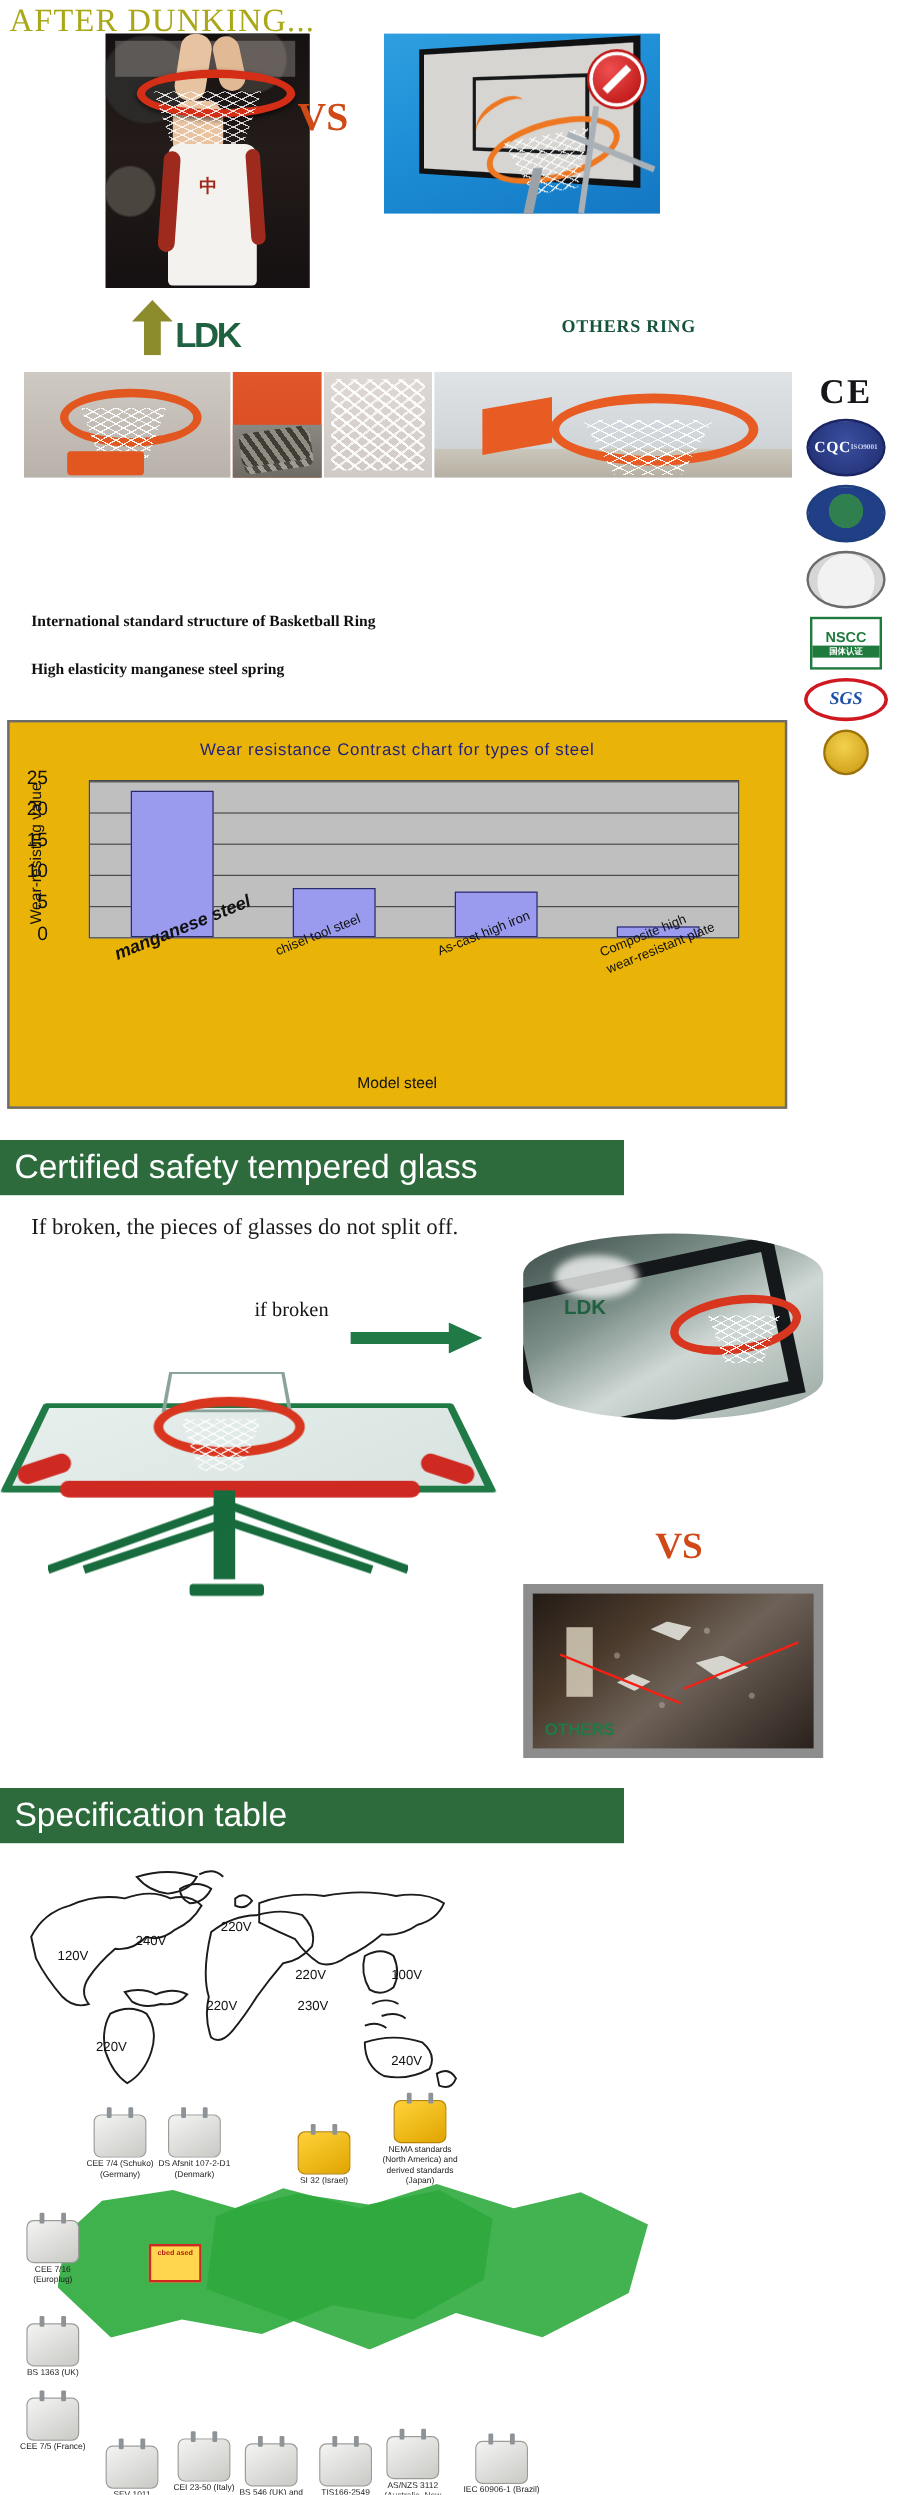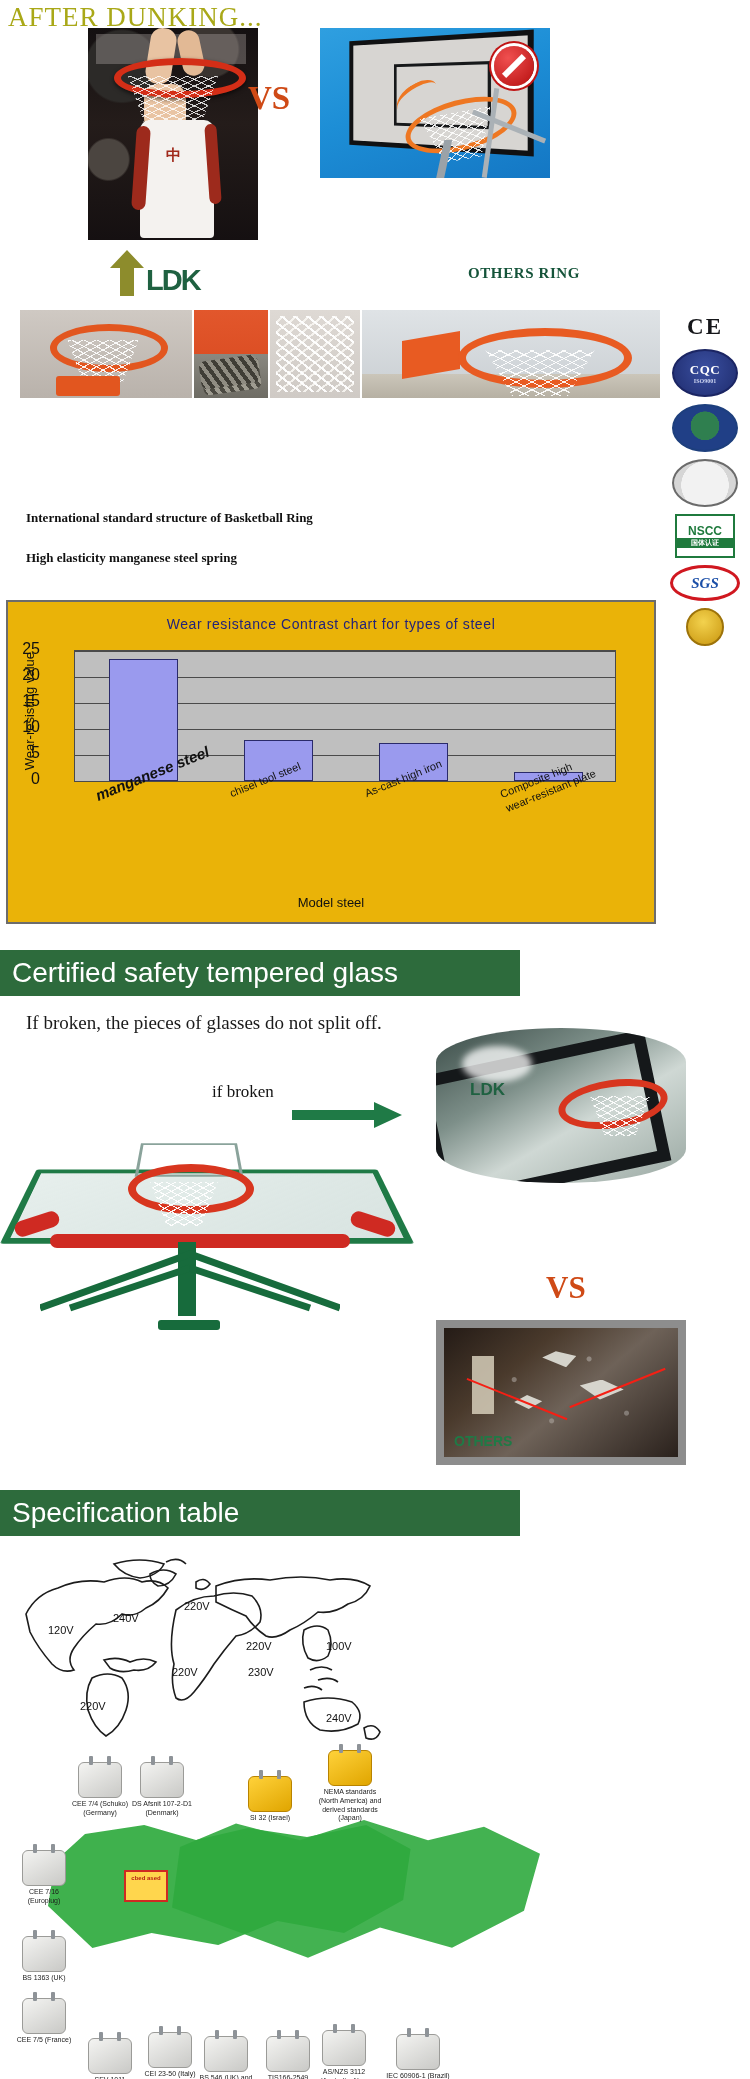--- a/index.html
+++ b/index.html
@@ -86,23 +86,23 @@
   .st-bnet{position:absolute;left:120px;top:40px;width:116px;height:46px;
      background:repeating-linear-gradient(26deg,transparent 0 6px,rgba(255,255,255,.92) 6px 7px),
                 repeating-linear-gradient(-26deg,transparent 0 6px,rgba(255,255,255,.92) 6px 7px);
      clip-path:polygon(3% 0,97% 0,74% 100%,26% 100%);}
   .st-plate{position:absolute;left:40px;top:26px;width:58px;height:38px;background:#e85b22;transform:skewY(-10deg);}
   .st-grnd{position:absolute;left:0;bottom:0;width:100%;height:24px;background:linear-gradient(#cbc6ba,#b6b0a3);}
 
   
   #certs{left:668px;top:312px;width:74px;}
   .cert{width:62px;margin:0 auto 7px;display:flex;align-items:center;justify-content:center;}
-  .cert-ce{height:30px;font-size:23px;font-weight:bold;letter-spacing:2px;color:#15161a;font-family:"Liberation Serif",serif;}
+  .cert-ce{height:30px;font-size:29px;font-weight:bold;letter-spacing:2px;color:#15161a;font-family:"Liberation Serif",serif;}
   .cert-round{height:44px;border-radius:50%;font-size:12px;font-weight:bold;color:#fff;}
-  .cqc{background:radial-gradient(circle at 50% 40%,#3a4fa0,#1f2c6e);border:2px solid #1b2563;color:#fff;flex-direction:column;}
+  .cqc{background:radial-gradient(circle at 50% 40%,#3a4fa0,#1f2c6e);border:2px solid #1b2563;color:#fff;}
   .cqc b{font-size:13px;letter-spacing:.5px;}
   .cqc i{font-style:normal;font-size:6px;color:#cfd6f2;}
   .em1{background:radial-gradient(circle at 50% 45%,#2f7f4f 0 36%,#203f86 37%);border:2px solid #1d3f7d;}
   .em2{background:radial-gradient(circle at 50% 55%,#f2f2f2 0 60%,#d6d6d6 61%);border:2px solid #6b6b6b;color:#3a3a3a;}
   .nscc{height:40px;width:56px;border:2px solid #1f7a3d;background:#fff;color:#1f7a3d;font-weight:bold;
         font-size:12px;font-family:"Liberation Sans",sans-serif;flex-direction:column;}
   .nscc i{font-style:normal;font-size:7px;background:#1f7a3d;color:#fff;display:block;width:100%;text-align:center;}
   .sgs{height:30px;width:64px;border-radius:50%;background:#fff;border:3px solid #d01820;color:#1b4fa8;
        font-weight:bold;font-style:italic;font-size:15px;font-family:"Liberation Serif",serif;}
   .medal{height:34px;width:34px;border-radius:50%;background:radial-gradient(circle at 45% 35%,#f3d24e,#c9960f);

